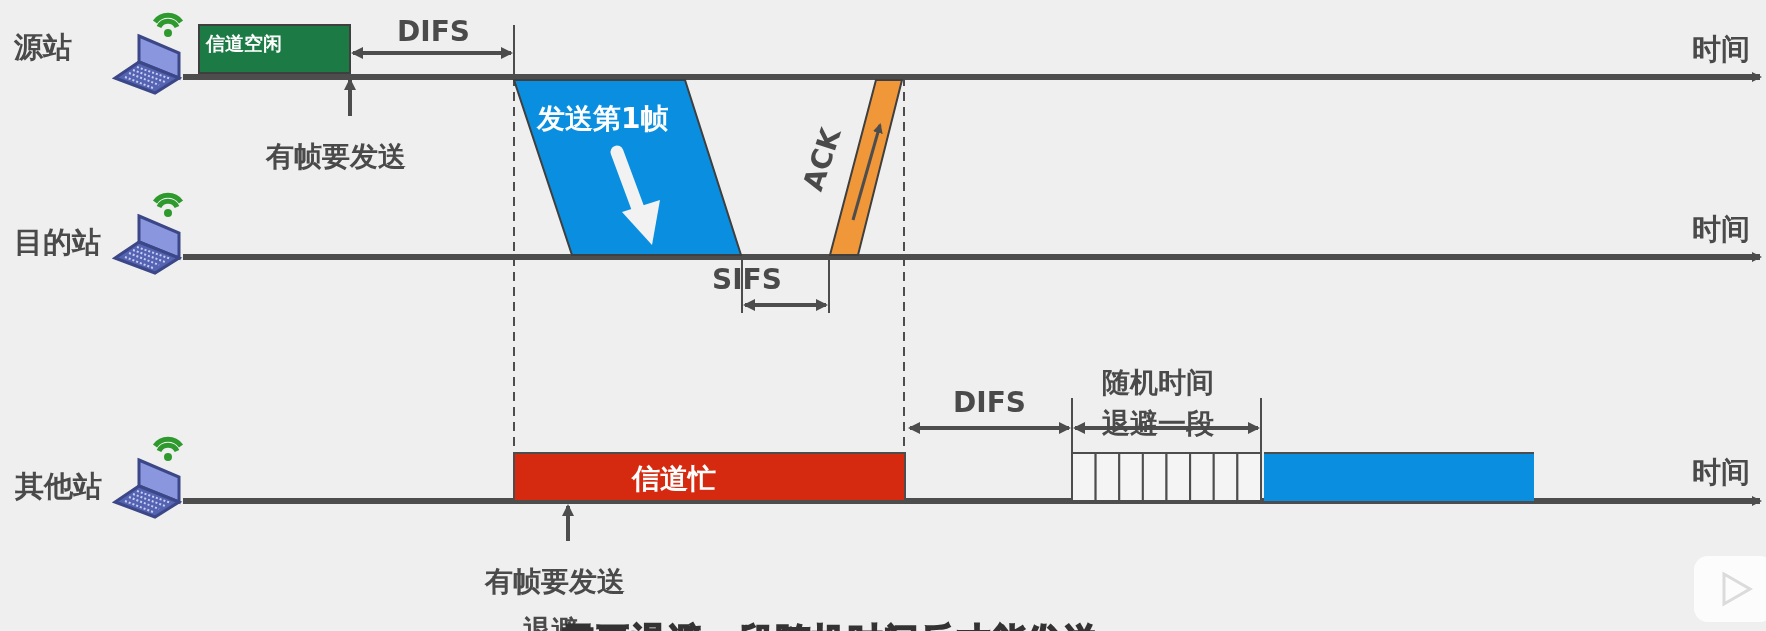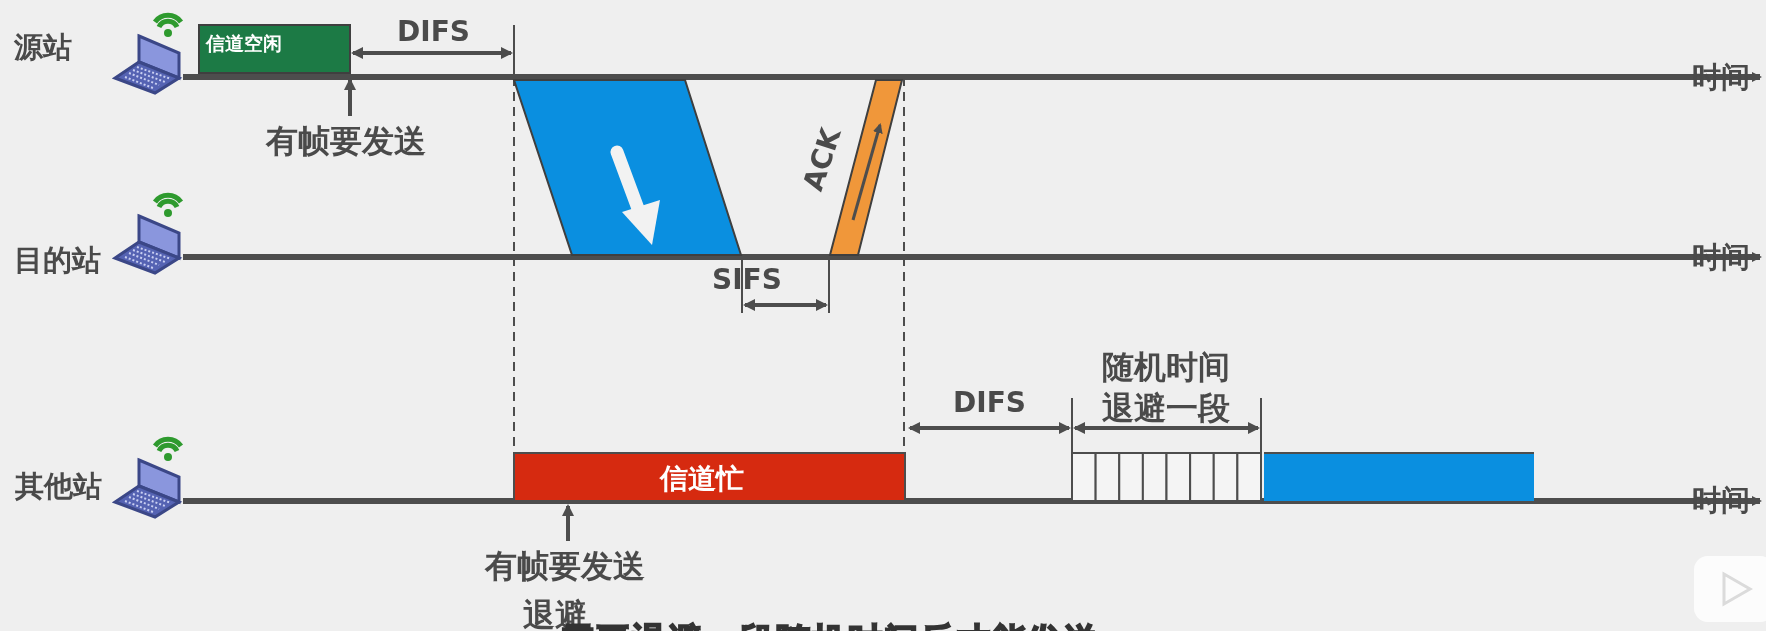--- a/index.html
+++ b/index.html
@@ -8,22 +8,22 @@
       background: #efefef;
       font-family: "DejaVu Sans", "Liberation Sans", sans-serif;
       position: relative;
     }
     #stage { position: absolute; left: 0; top: 0; width: 1766px; height: 631px; }
     .lbl {
       position: absolute; color: #4a4a4a; font-weight: bold; white-space: nowrap;
       font-family: "DejaVu Sans", "Liberation Sans", sans-serif;
     }
     .station-label { font-size: 29px; }
-    .time-label { font-size: 29px; margin-top: 28px; }
-    .note { font-size: 32px; }
+    .time-label { font-size: 29px; }
+    .note { font-size: 28px; margin-top: 18px; }
     .interval { font-size: 28px; }
     .in-box { color: #ffffff; font-weight: bold; font-size: 28px; position: absolute; white-space: nowrap; }
     .subtitle {
       position: absolute; left: 560px; top: 618px; font-size: 34px; font-weight: bold;
       color: #ffffff; -webkit-text-stroke: 2px #333; white-space: nowrap; letter-spacing: 2px;
     }
     .watermark {
       position: absolute; left: 1694px; top: 556px; width: 80px; height: 66px;
       border-radius: 14px; background: #ffffff; opacity: 0.85;
     }
@@ -103,35 +103,36 @@
 
     <rect x="1264" y="453" width="270" height="48" fill="#0a8fe0"></rect>
     <line x1="1264" y1="453" x2="1534" y2="453" stroke="#4d4d4d" stroke-width="2"></line>
 
     <use href="#laptop" x="115" y="8"></use>
     <use href="#laptop" x="115" y="188"></use>
     <use href="#laptop" x="115" y="432"></use>
   </svg>
 
   <div class="lbl station-label" style="left:14px;top:28px">源站</div>
-  <div class="lbl station-label" style="left:14px;top:241px">目的站</div>
+  <div class="lbl station-label" style="left:14px;top:223px">目的站</div>
   <div class="lbl station-label" style="left:15px;top:467px">其他站</div>
 
   <div class="lbl time-label" style="left:1692px;top:30px">时间</div>
   <div class="lbl time-label" style="left:1692px;top:210px">时间</div>
   <div class="lbl time-label" style="left:1692px;top:453px">时间</div>
 
   <div class="in-box" style="left:206px;top:31px;font-size:19px">信道空闲</div>
   <div class="lbl interval" style="left:397px;top:15px">DIFS</div>
   <div class="lbl note" style="left:266px;top:120px">有帧要发送</div>
 
+  <div class="in-box" style="left:537px;top:100px">发送第1帧</div>
   <div class="lbl interval" style="left:790px;top:143px;transform:rotate(-72deg);transform-origin:center">ACK</div>
   <div class="lbl interval" style="left:712px;top:263px">SIFS</div>
 
-  <div class="in-box" style="left:660px;top:460px">信道忙</div>
+  <div class="in-box" style="left:632px;top:460px">信道忙</div>
   <div class="lbl note" style="left:485px;top:545px">有帧要发送</div>
   <div class="lbl note" style="left:523px;top:594px">退避</div>
   <div class="lbl interval" style="left:953px;top:386px">DIFS</div>
   <div class="lbl note" style="left:1102px;top:346px">随机时间</div>
   <div class="lbl note" style="left:1102px;top:387px">退避一段</div>
 
   <div class="subtitle">需要退避一段随机时间后才能发送</div>
 
   <div class="watermark">
     <svg width="80" height="66">

